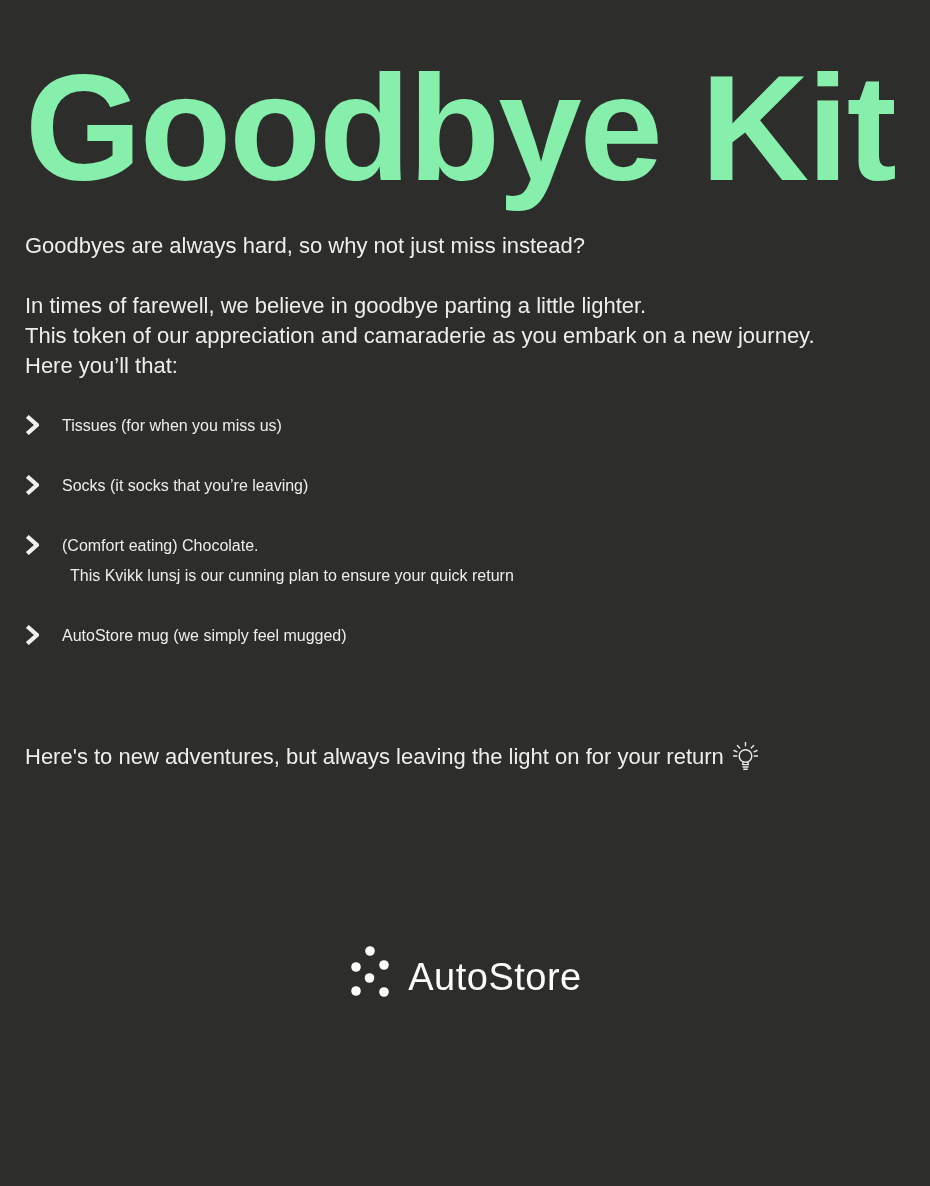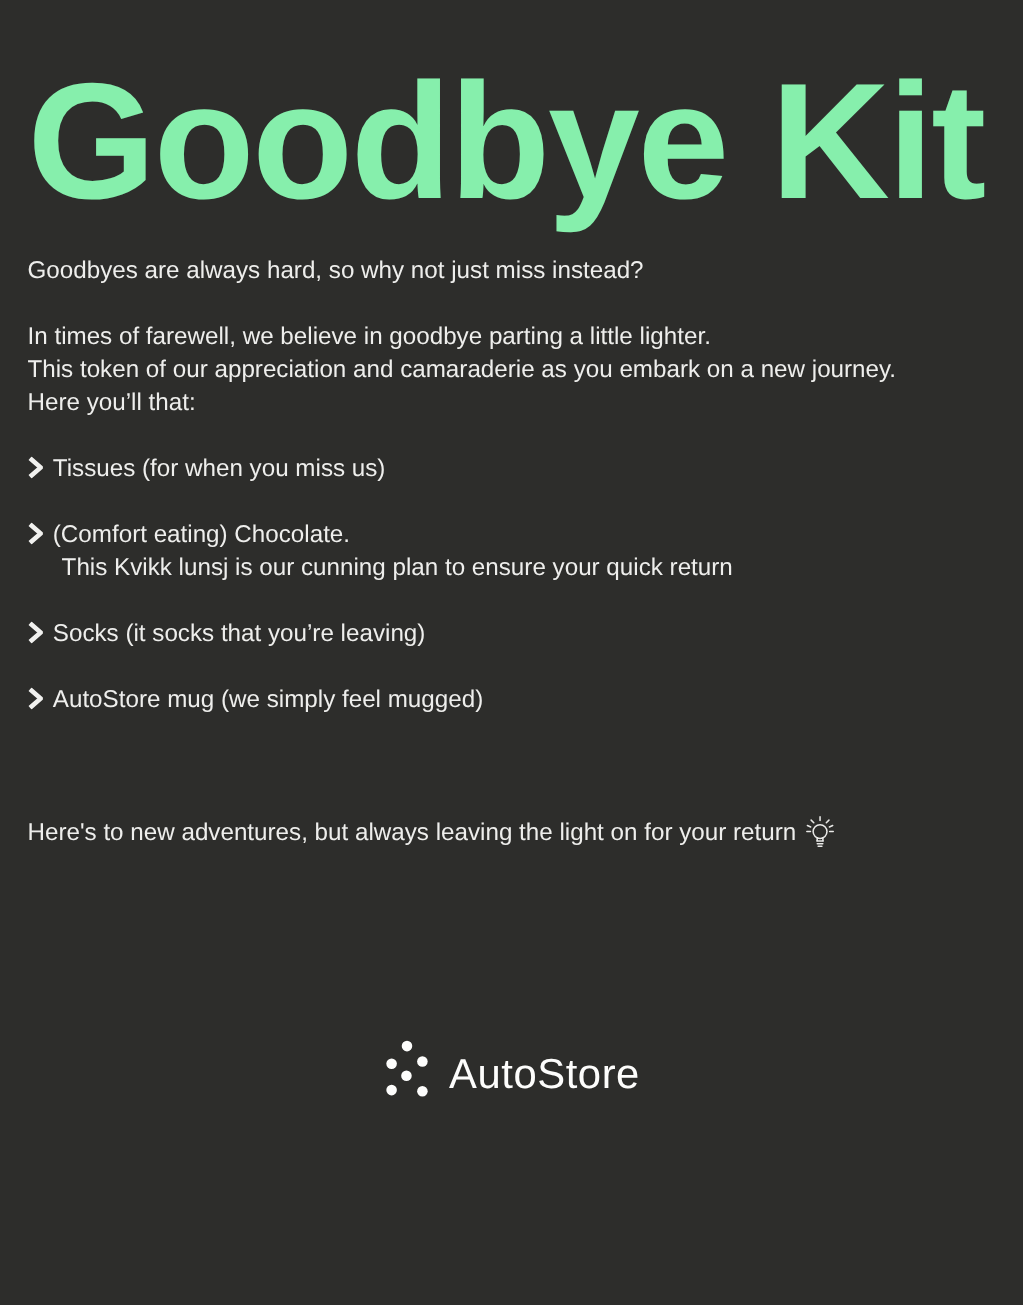--- a/index.html
+++ b/index.html
@@ -28,22 +28,23 @@
     color: #86efac;
     white-space: nowrap;
   }
   .line { white-space: nowrap; }
   p.block { margin: 30px 0 0 0; font-size: 22px; line-height: 30px; }
   p.lead  { margin-top: 28px; }
   .bullet {
     display: flex;
     align-items: flex-start;
     margin-top: 30px;
-    font-size: 22px;
+    font-size: 16px;
     line-height: 30px;
+    gap: 14px;
   }
   .chev {
     flex: 0 0 auto;
     margin: 4px 9px 0 0;
   }
   .bullet .wrap-indent { padding-left: 8px; }
   p.outro { margin-top: 60px; }
   .bulb {
     display: inline-block;
     vertical-align: middle;
@@ -93,32 +94,32 @@
         <div class="line">Tissues (for when you miss us)</div>
         <div class="line wrap-indent"></div>
       </div>
     </div>
 
     <div class="bullet">
       <svg class="chev" width="14" height="20" viewBox="0 0 14 20">
         <path d="M2.3 1.5 L12 10 L2.3 18.5" fill="none" stroke="#f1f1ef" stroke-width="4.2" stroke-linejoin="miter"></path>
       </svg>
       <div>
-        <div class="line">(Comfort eating) Chocolate.</div>
-        <div class="line wrap-indent">This Kvikk lunsj is our cunning plan to ensure your quick return</div>
+        <div class="line">Socks (it socks that you’re leaving)</div>
+        <div class="line wrap-indent"></div>
       </div>
     </div>
 
     <div class="bullet">
       <svg class="chev" width="14" height="20" viewBox="0 0 14 20">
         <path d="M2.3 1.5 L12 10 L2.3 18.5" fill="none" stroke="#f1f1ef" stroke-width="4.2" stroke-linejoin="miter"></path>
       </svg>
       <div>
-        <div class="line">Socks (it socks that you’re leaving)</div>
-        <div class="line wrap-indent"></div>
+        <div class="line">(Comfort eating) Chocolate.</div>
+        <div class="line wrap-indent">This Kvikk lunsj is our cunning plan to ensure your quick return</div>
       </div>
     </div>
 
     <div class="bullet">
       <svg class="chev" width="14" height="20" viewBox="0 0 14 20">
         <path d="M2.3 1.5 L12 10 L2.3 18.5" fill="none" stroke="#f1f1ef" stroke-width="4.2" stroke-linejoin="miter"></path>
       </svg>
       <div>
         <div class="line">AutoStore mug (we simply feel mugged)</div>
         <div class="line wrap-indent"></div>

